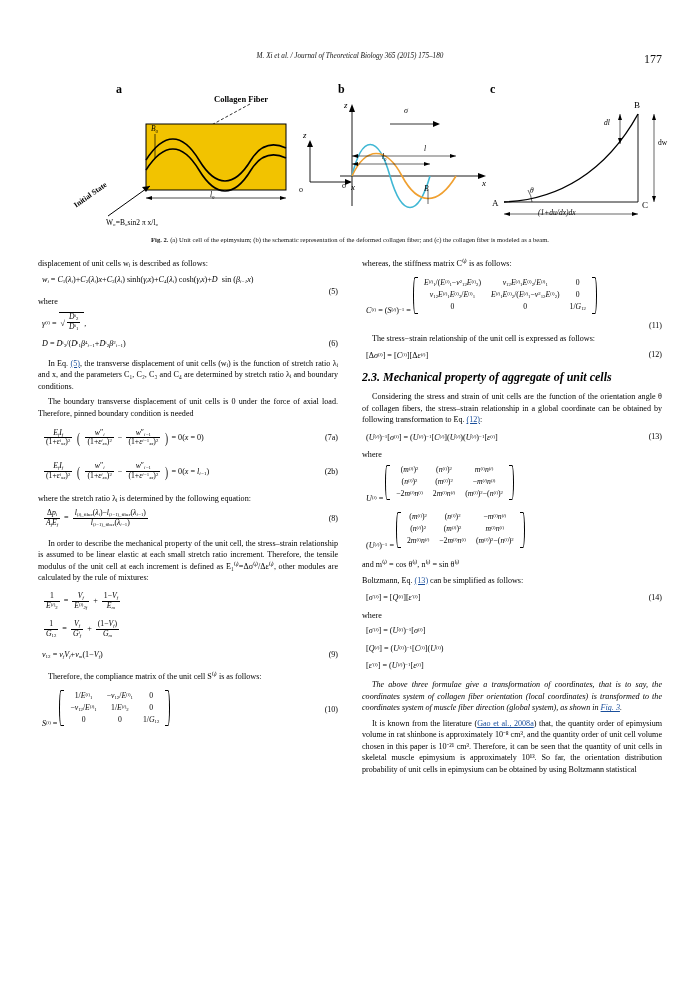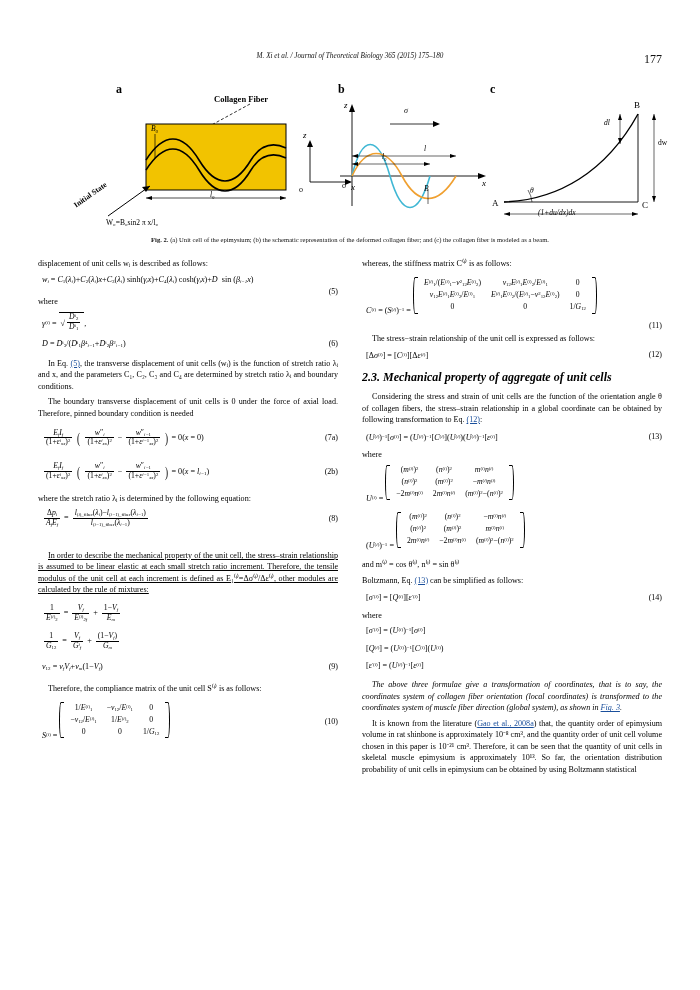--- a/index.html
+++ b/index.html
@@ -323,21 +323,21 @@
 
     <div class="eq">
       <span class="body">
         <span class="frac"><span class="n">Δ<span class="it">p<sub>i</sub></span></span><span class="d"><span class="it">A<sub>f</sub>E<sub>f</sub></span></span></span>
         =
         <span class="frac"><span class="n"><span class="it">l</span><sub>(<span class="it">i</span>)_fiber</sub>(<span class="it">λ<sub>i</sub></span>)−<span class="it">l</span><sub>(<span class="it">i−</span>1)_fiber</sub>(<span class="it">λ<sub>i−</sub></span><sub>1</sub>)</span><span class="d"><span class="it">l</span><sub>(<span class="it">i−</span>1)_fiber</sub>(<span class="it">λ<sub>i−</sub></span><sub>1</sub>)</span></span>
       </span>
       <span class="num">(8)</span>
     </div>
 
-    <p class="indent" style="margin-top:22px;text-decoration:underline;">In order to describe the mechanical property of the unit cell, the stress–strain relationship is assumed to be linear elastic at each small stretch ratio increment. Therefore, the tensile modulus of the unit cell at each increment is defined as E₁⁽ⁱ⁾=Δσ⁽ⁱ⁾/Δε⁽ⁱ⁾, other modules are calculated by the rule of mixtures:</p>
+    <p class="indent" style="margin-top:10px;">In order to describe the mechanical property of the unit cell, the stress–strain relationship is assumed to be linear elastic at each small stretch ratio increment. Therefore, the tensile modulus of the unit cell at each increment is defined as E₁⁽ⁱ⁾=Δσ⁽ⁱ⁾/Δε⁽ⁱ⁾, other modules are calculated by the rule of mixtures:</p>
 
     <div class="eq" style="margin-top:8px;">
       <span class="body">
         <span class="frac"><span class="n">1</span><span class="d"><span class="it">E</span><sup>(<span class="it">i</span>)</sup><sub>2</sub></span></span>
         =
         <span class="frac"><span class="n"><span class="it">V<sub>f</sub></span></span><span class="d"><span class="it">E</span><sup>(<span class="it">i</span>)</sup><sub><span class="it">2f</span></sub></span></span>
         +
         <span class="frac"><span class="n">1−<span class="it">V<sub>f</sub></span></span><span class="d"><span class="it">E<sub>m</sub></span></span></span>
       </span>
     </div>

